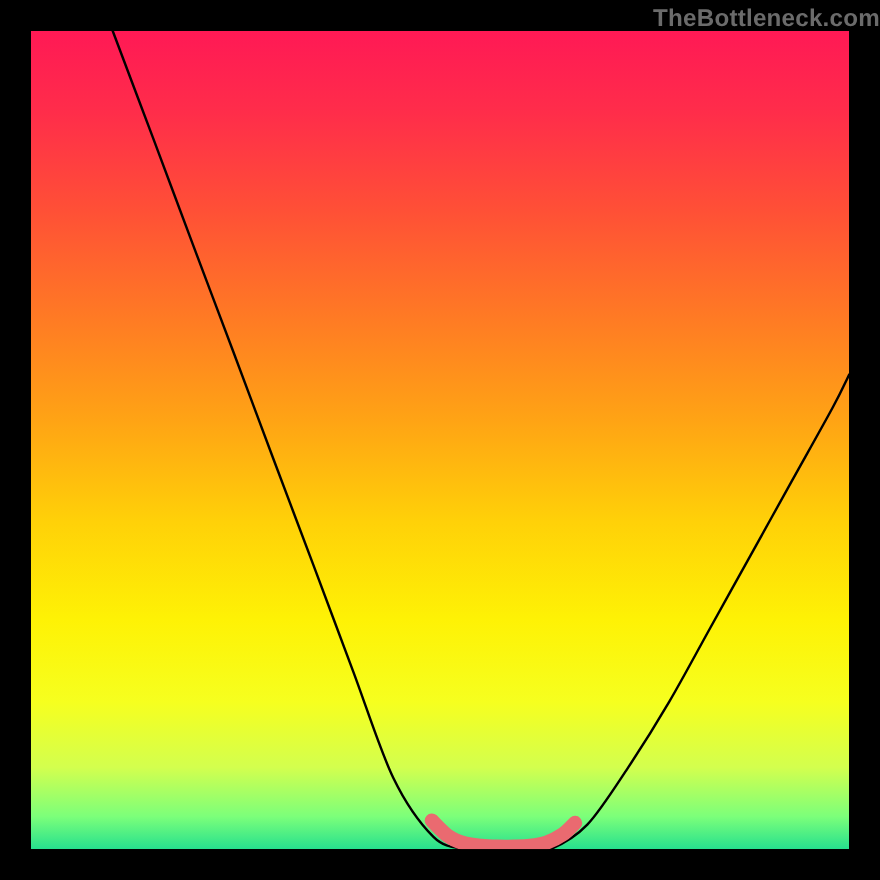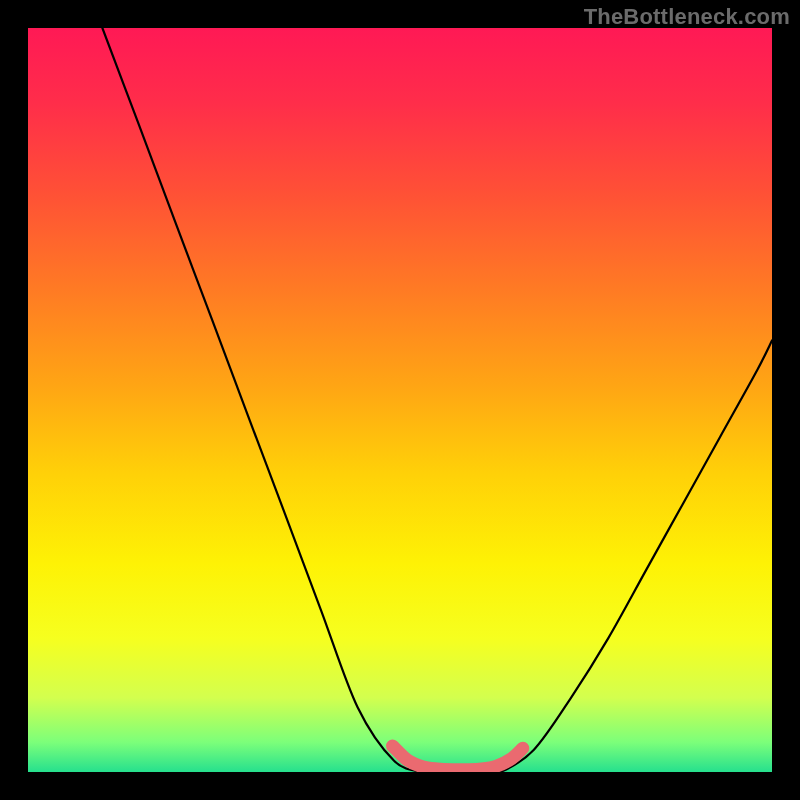--- a/index.html
+++ b/index.html
@@ -22,21 +22,21 @@
     position: absolute;
     top: 28px;
     left: 28px;
     width: 744px;
     height: 744px;
     overflow: hidden;
   }
   .watermark {
     position: absolute;
     top: 4px;
-    right: 10px;
+    right: 0;
     font-family: Arial, Helvetica, sans-serif;
     font-size: 22px;
     font-weight: 600;
     color: #6b6b6b;
     letter-spacing: 0.2px;
   }
   svg {
     display: block;
   }
 </style>

